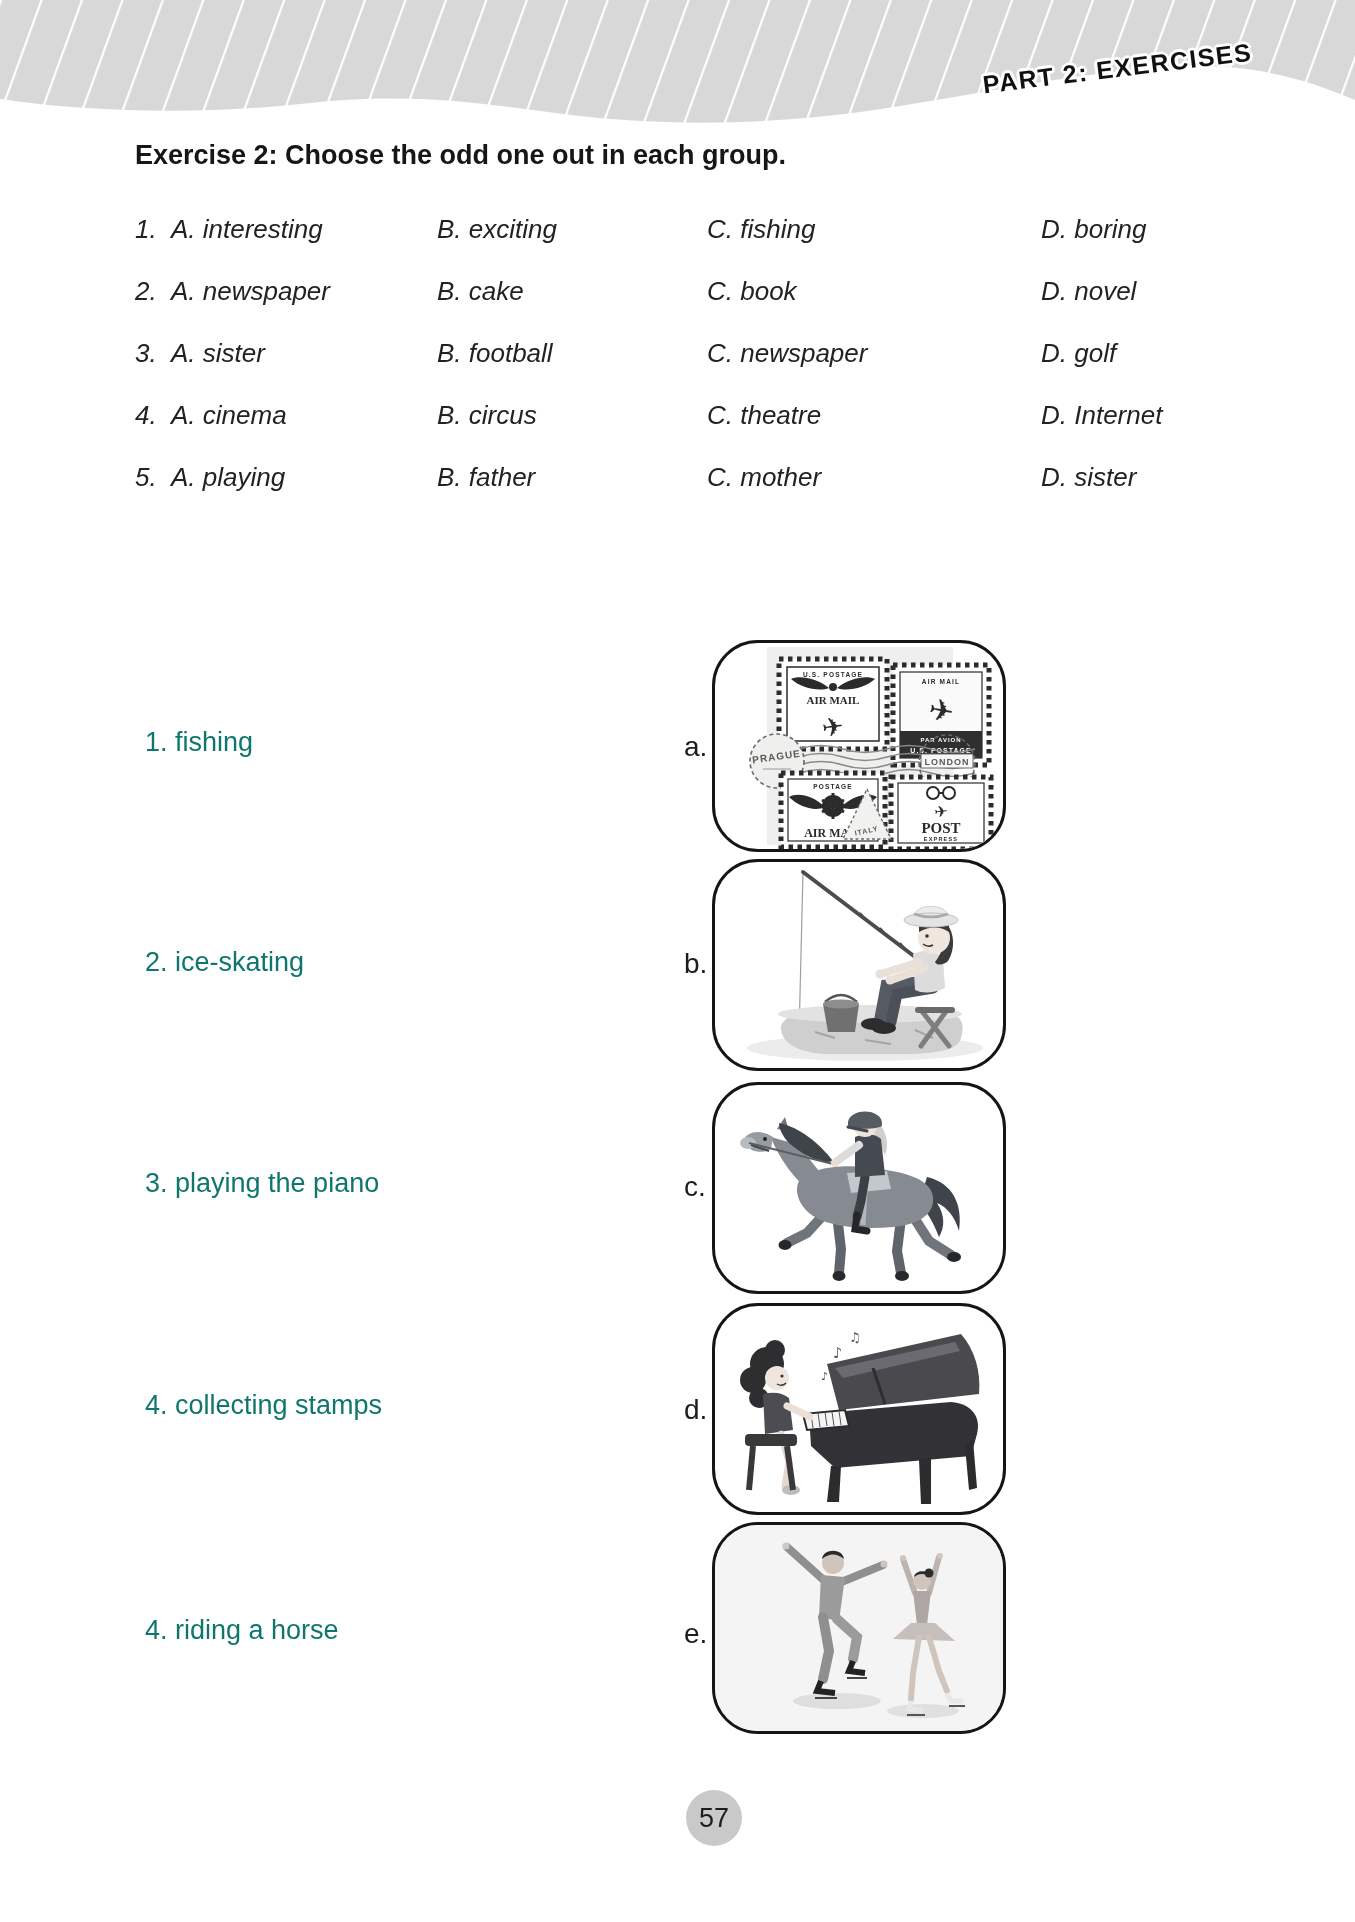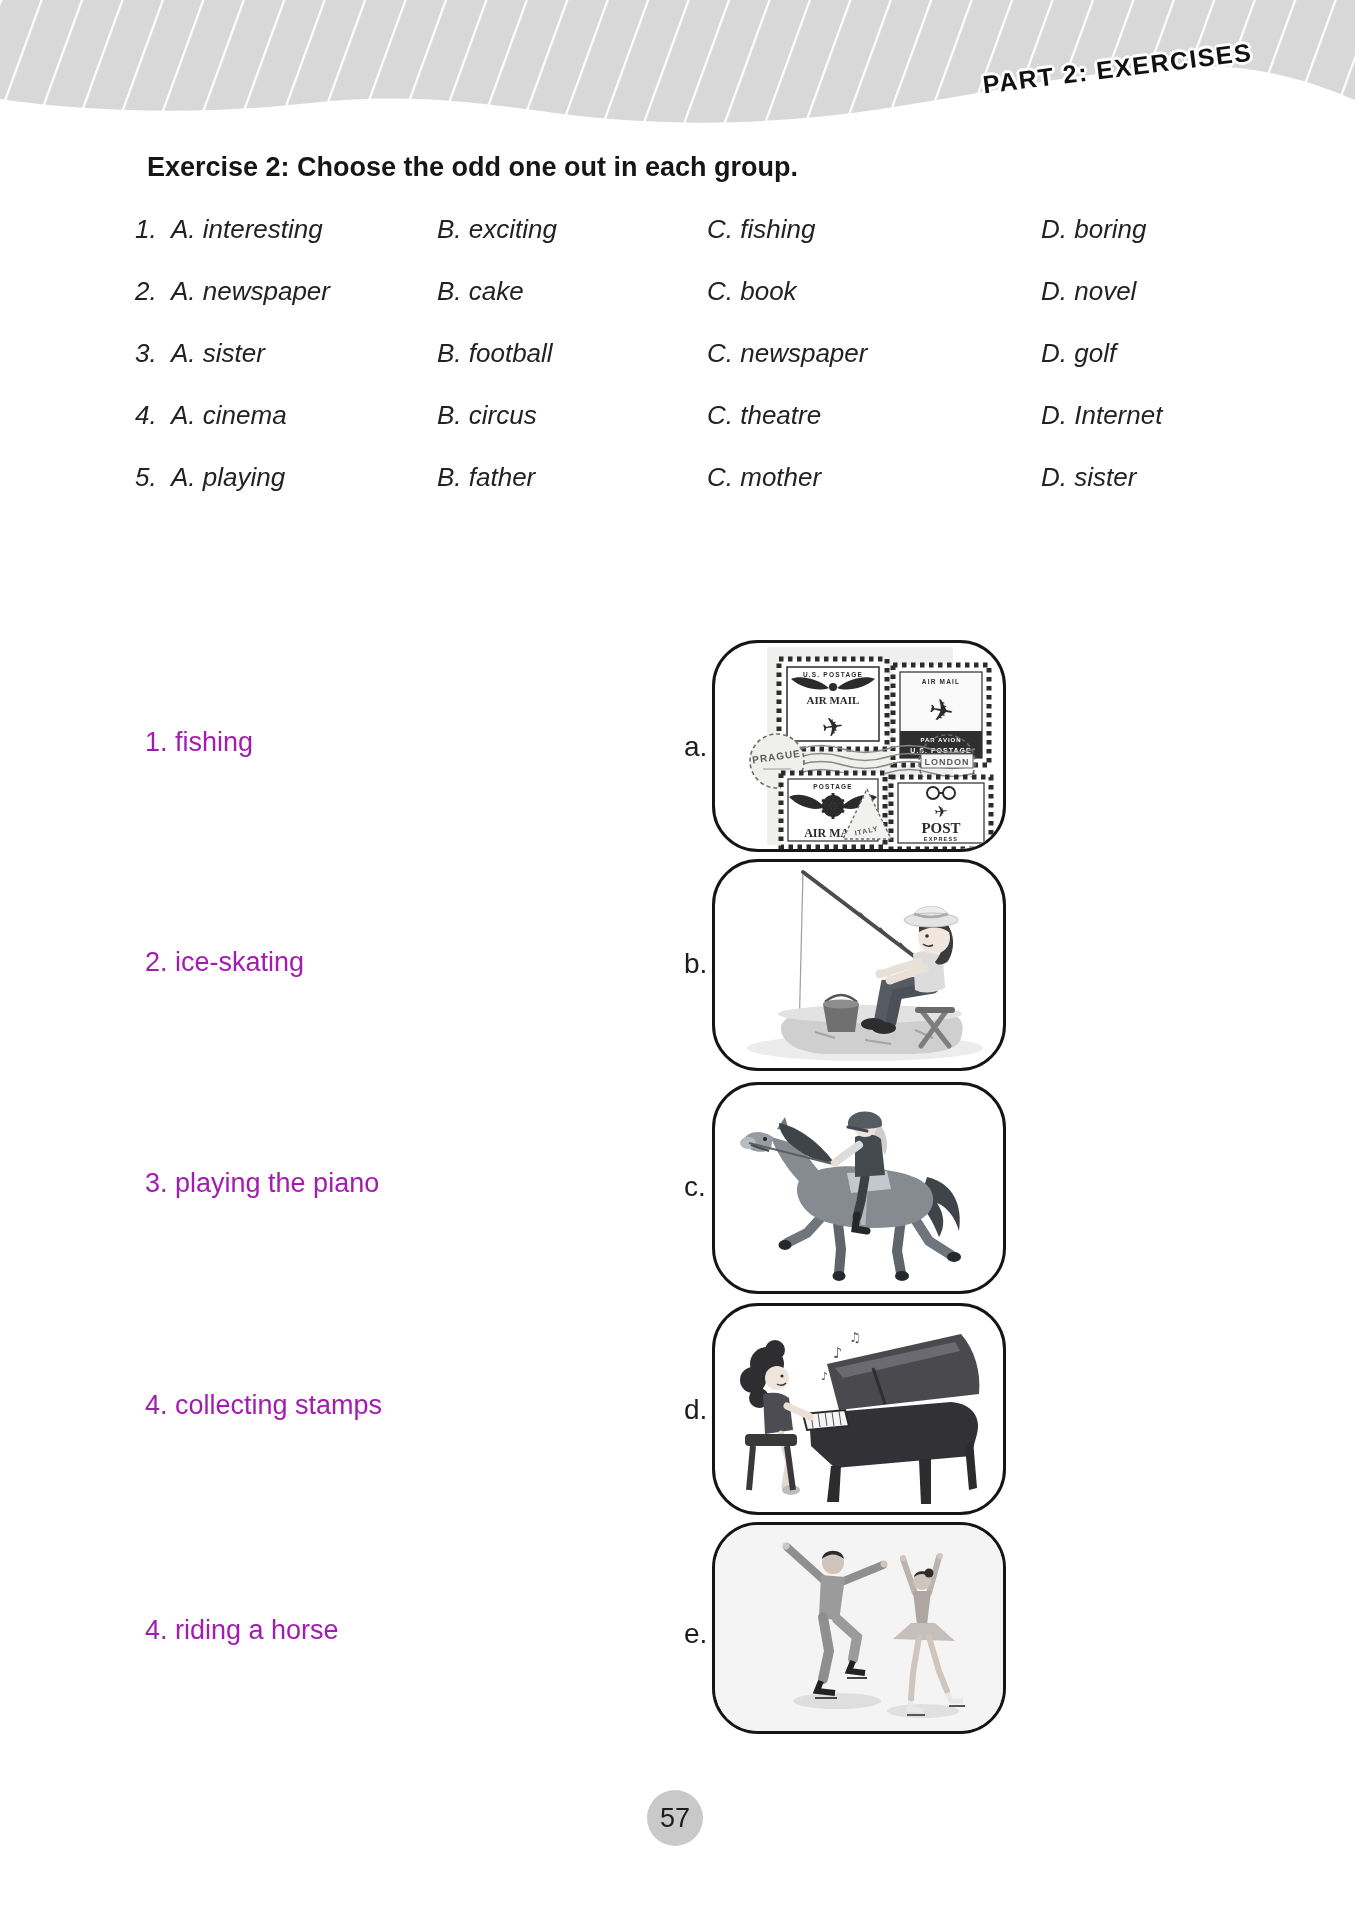--- a/index.html
+++ b/index.html
@@ -3,37 +3,37 @@
 <meta charset="utf-8">
 <style>
   html,body{margin:0;padding:0;background:#fff;}
   .page{position:relative;width:1355px;height:1922px;background:#ffffff;overflow:hidden;
         font-family:"Liberation Sans",sans-serif;color:#1d1d1d;}
   .header-band{position:absolute;top:0;left:0;width:1355px;height:140px;}
   .part-label{position:absolute;top:54px;left:982px;transform:rotate(-7deg);
     font-size:25px;font-weight:bold;letter-spacing:1.5px;color:#111;white-space:nowrap;
     text-shadow:-3px 0 #fff,3px 0 #fff,0 -3px #fff,0 3px #fff,
                 -2px -2px #fff,2px -2px #fff,-2px 2px #fff,2px 2px #fff;}
-  .ex-title{position:absolute;left:135px;margin:12px;font-size:27px;font-weight:bold;color:#161616;white-space:nowrap;}
+  .ex-title{position:absolute;left:135px;margin:0;font-size:27px;font-weight:bold;color:#161616;white-space:nowrap;}
   #ex2-title{top:140px;}
   #ex3-title{top:518px;}
   .ex2-row{position:absolute;left:135px;width:1190px;height:34px;font-size:26px;font-style:italic;color:#222;}
   .ex2-row span{position:absolute;white-space:nowrap;}
   .c-num{left:0;}
   .c-a{left:36px;}
   .c-b{left:302px;}
   .c-c{left:572px;}
   .c-d{left:906px;}
-  .match-word{position:absolute;left:145px;font-size:27px;color:#a21caf;white-space:nowrap;}
+  .match-word{position:absolute;left:145px;font-size:27px;color:#0f766e;white-space:nowrap;}
   .match-letter{position:absolute;left:684px;font-size:28px;color:#1d1d1d;}
   .pic-box{position:absolute;left:712px;width:294px;height:212px;box-sizing:border-box;
            border:3px solid #151515;border-radius:46px;background:#fff;overflow:hidden;}
   .pic-box svg{display:block;width:288px;height:206px;}
   #box-e{background:#f4f4f4;}
-  .page-circle{position:absolute;left:647px;top:1790px;width:56px;height:56px;border-radius:50%;
+  .page-circle{position:absolute;left:686px;top:1790px;width:56px;height:56px;border-radius:50%;
                background:#c9c9c9;display:flex;align-items:center;justify-content:center;
                font-size:27px;color:#1d1d1d;}
   
   .t-tiny{font-family:"Liberation Sans",sans-serif;font-weight:600;letter-spacing:1.2px;fill:#2b2b2b;text-anchor:middle;}
   .t-serif{font-family:"Liberation Serif",serif;font-weight:bold;fill:#2b2b2b;text-anchor:middle;}
   .t-pm{font-family:"Liberation Sans",sans-serif;font-weight:bold;fill:#5a5a5a;text-anchor:middle;letter-spacing:1px;}
   .t-glyph{font-family:"DejaVu Sans",sans-serif;fill:#2b2b2b;text-anchor:middle;}
   .t-note{font-family:"DejaVu Sans",sans-serif;fill:#555;}
   .t-band{font-family:"Liberation Sans",sans-serif;font-weight:600;letter-spacing:1px;fill:#ffffff;text-anchor:middle;}
 </style>

